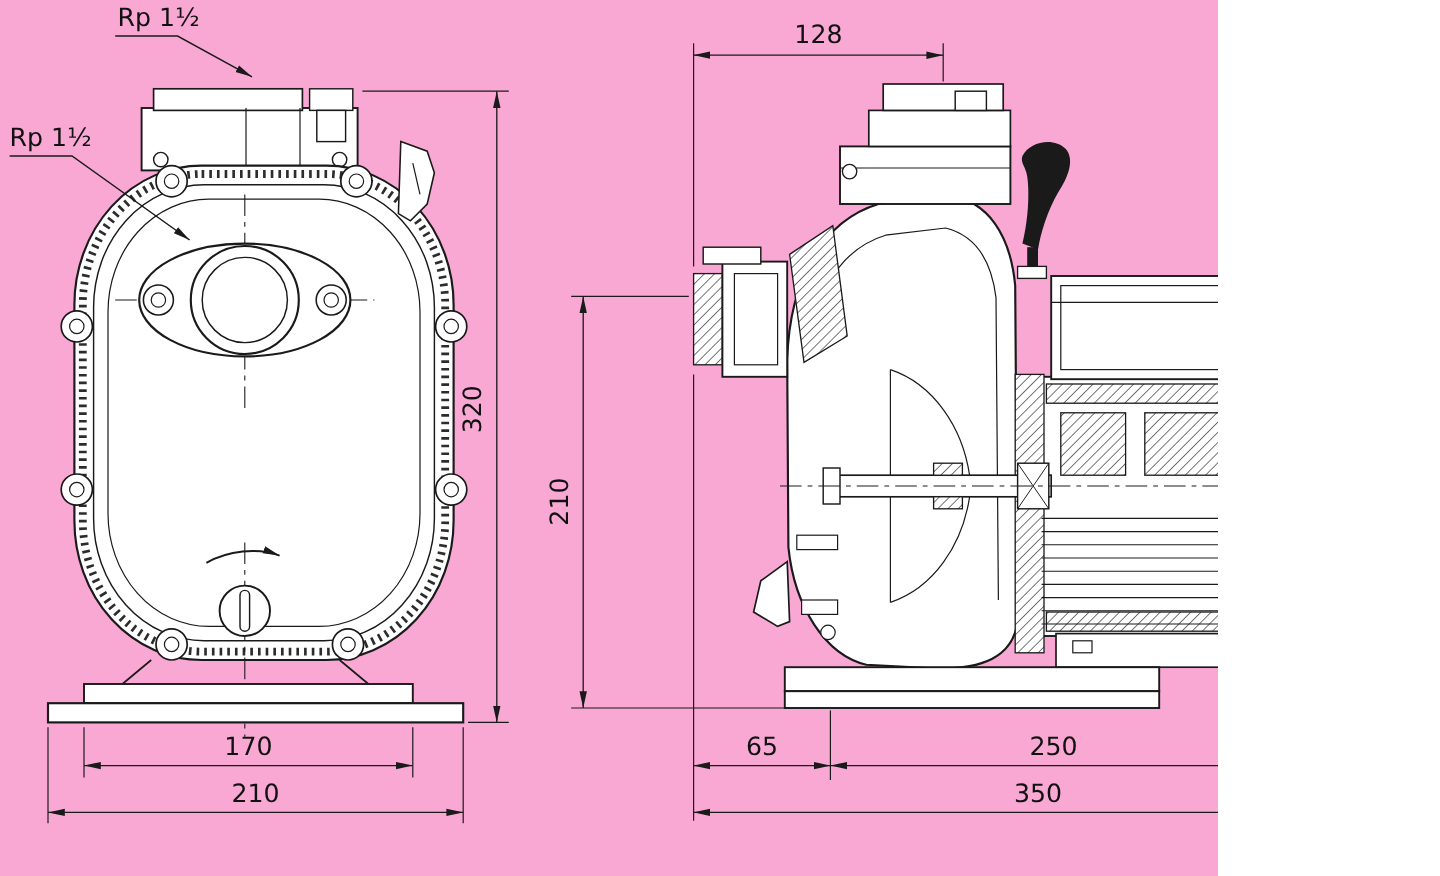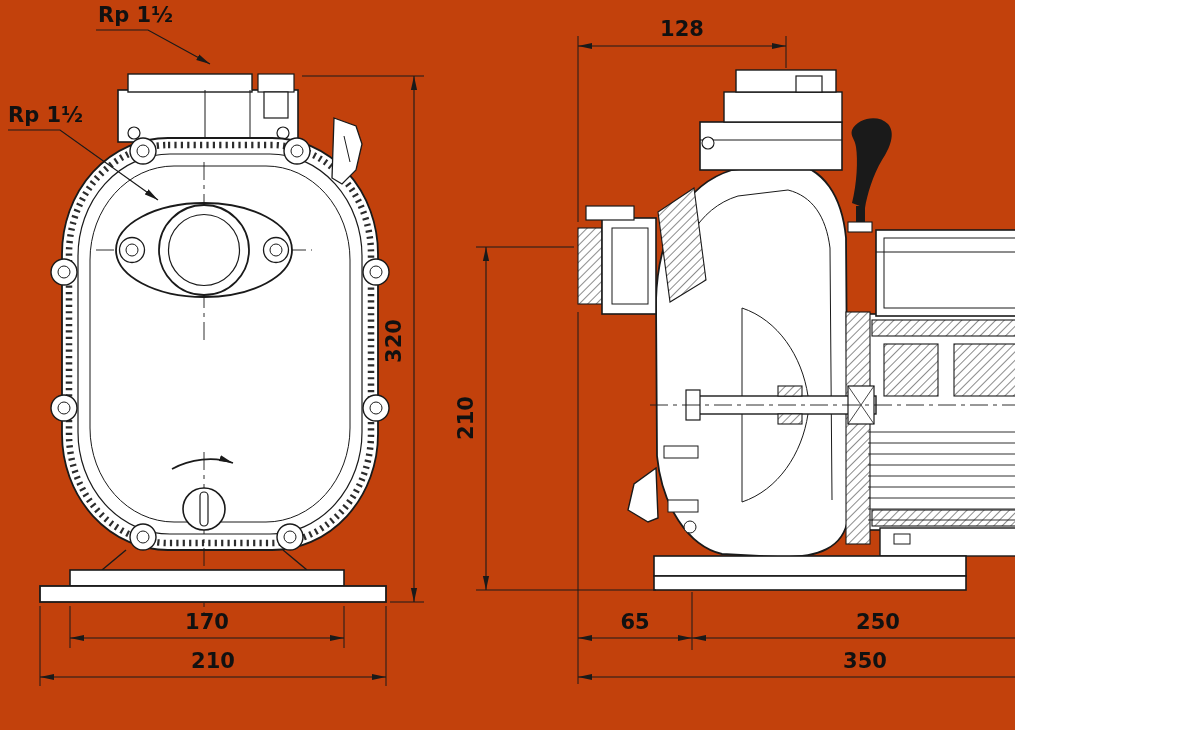--- a/index.html
+++ b/index.html
@@ -1,16 +1,16 @@
 <!DOCTYPE html>
 <html><head>
 <meta charset="utf-8">
 <style>
   html,body{margin:0;padding:0;background:#ffffff;}
-  .canvas-wrap{width:1015px;height:730px;background:#c2410c;position:relative;overflow:hidden;font-weight:bold;}
+  .canvas-wrap{width:1015px;height:730px;background:#f9a8d4;position:relative;overflow:hidden;}
   svg text{font-family:"DejaVu Sans","Liberation Sans",sans-serif;font-size:21px;fill:#111;}
   .fw{fill:#ffffff;stroke:#1a1a1a;}
   .ln{fill:none;stroke:#1a1a1a;}
   .hz{fill:url(#hatch);stroke:#1a1a1a;stroke-width:1.1;}
   .bead{fill:none;stroke:#1a1a1a;stroke-width:6.5;stroke-dasharray:2.2 4.2;opacity:.92;}
   .cl{fill:none;stroke:#1a1a1a;stroke-width:.9;stroke-dasharray:18 5 4 5;}
   .dim{fill:none;stroke:#1a1a1a;stroke-width:1.1;}
   .ext{fill:none;stroke:#1a1a1a;stroke-width:1;}
   .thin line{stroke:#1a1a1a;stroke-width:.9;}
 </style>

